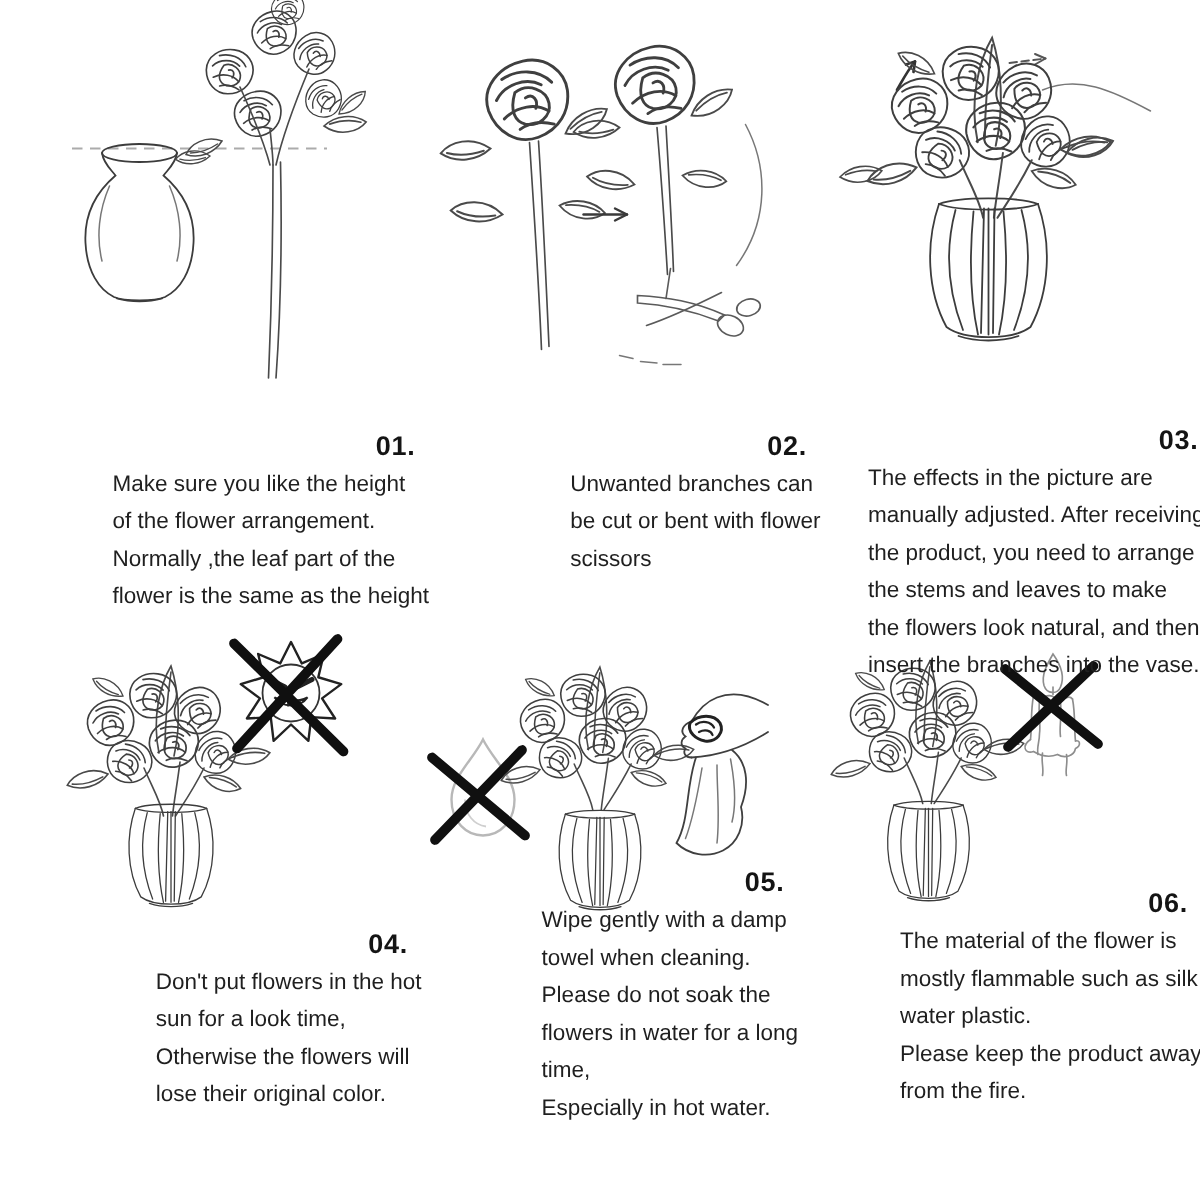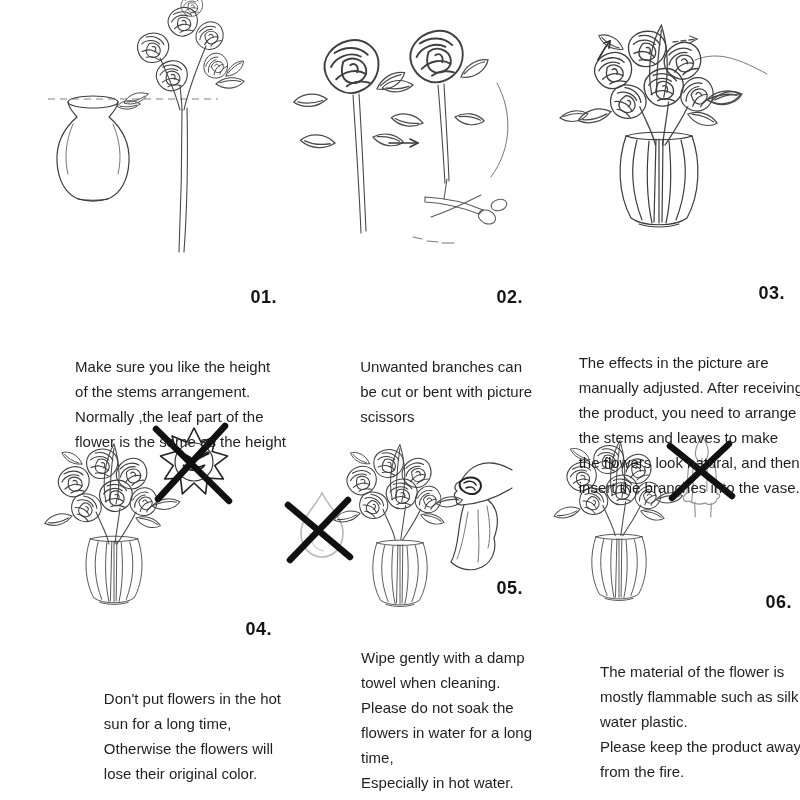--- a/index.html
+++ b/index.html
@@ -2,22 +2,22 @@
 <html><head>
 <meta charset="utf-8">
 <style>
   * { margin:0; padding:0; box-sizing:border-box; }
   html,body { width:800px; height:800px; background:#ffffff; }
   body { font-family:"Liberation Sans", sans-serif; position:relative; overflow:hidden; }
   .canvas { position:absolute; left:0; top:0; width:800px; height:800px; background:#ffffff; }
   .illus { position:absolute; }
   .step { position:absolute; display:flex; align-items:flex-end; color:#1f1f1f;flex-direction:column; }
   .step .num { font-weight:700; font-size:18px; line-height:25px; letter-spacing:.5px; margin-right:9px; color:#141414; }
-  .step.tight .num { margin-right:18px; }
-  .step .lines { font-size:15px; line-height:25px;margin-top:44px; }
+  .step.tight .num { margin-right:4px; }
+  .step .lines { font-size:15px; line-height:25px; }
   .step .lines .line { white-space:nowrap; }
   svg { display:block; overflow:visible; }
   .ln { stroke:#4a4a4a; fill:none; stroke-width:1.1; stroke-linecap:round; }
   .ln2 { stroke:#777; fill:none; stroke-width:1; stroke-linecap:round; }
   .wax { stroke:#8d8d8d; fill:none; stroke-width:1.1; stroke-linecap:round; }
   .xbar { stroke:#101010; fill:none; stroke-width:6.5; stroke-linecap:round; }
 </style>
 </head>
 <body>
 
@@ -210,52 +210,52 @@
         <path class="wax" d="M9,33 C10,39 8,43 9,47"></path>
         <path class="xbar" d="M-32,-24 L30,26 M27,-26 L-30,28"></path>
       </g>
     </svg>
   </div>
 
   <div class="step" style="left:36px; top:285px; width:250px">
     <span class="num">01.</span>
     <div class="lines">
         <div class="line">Make sure you like the height</div>
-        <div class="line">of the stems arrangement.</div>
+        <div class="line">of the flower arrangement.</div>
         <div class="line">Normally ,the leaf part of the</div>
         <div class="line">flower is the same as the height</div>
       </div>
   </div>
 
-  <div class="step" style="left:307px; top:285px; width:225px">
+  <div class="step" style="left:322px; top:285px; width:225px">
     <span class="num">02.</span>
     <div class="lines">
         <div class="line">Unwanted branches can</div>
-        <div class="line">be cut or bent with picture</div>
+        <div class="line">be cut or bent with flower</div>
         <div class="line">scissors</div>
       </div>
   </div>
 
   <div class="step tight" style="left:551px; top:281px; width:252px">
     <span class="num">03.</span>
     <div class="lines">
         <div class="line">The effects in the picture are</div>
         <div class="line">manually adjusted. After receiving</div>
         <div class="line">the product, you need to arrange</div>
         <div class="line">the stems and leaves to make</div>
         <div class="line">the flowers look natural, and then</div>
         <div class="line">insert the branches into the vase.</div>
       </div>
   </div>
 
   <div class="step" style="left:36px; top:617px; width:245px">
     <span class="num">04.</span>
     <div class="lines">
         <div class="line">Don't put flowers in the hot</div>
-        <div class="line">sun for a long time,</div>
+        <div class="line">sun for a look time,</div>
         <div class="line">Otherwise the flowers will</div>
         <div class="line">lose their original color.</div>
       </div>
   </div>
 
   <div class="step" style="left:307px; top:576px; width:225px">
     <span class="num">05.</span>
     <div class="lines">
         <div class="line">Wipe gently with a damp</div>
         <div class="line">towel when cleaning.</div>

